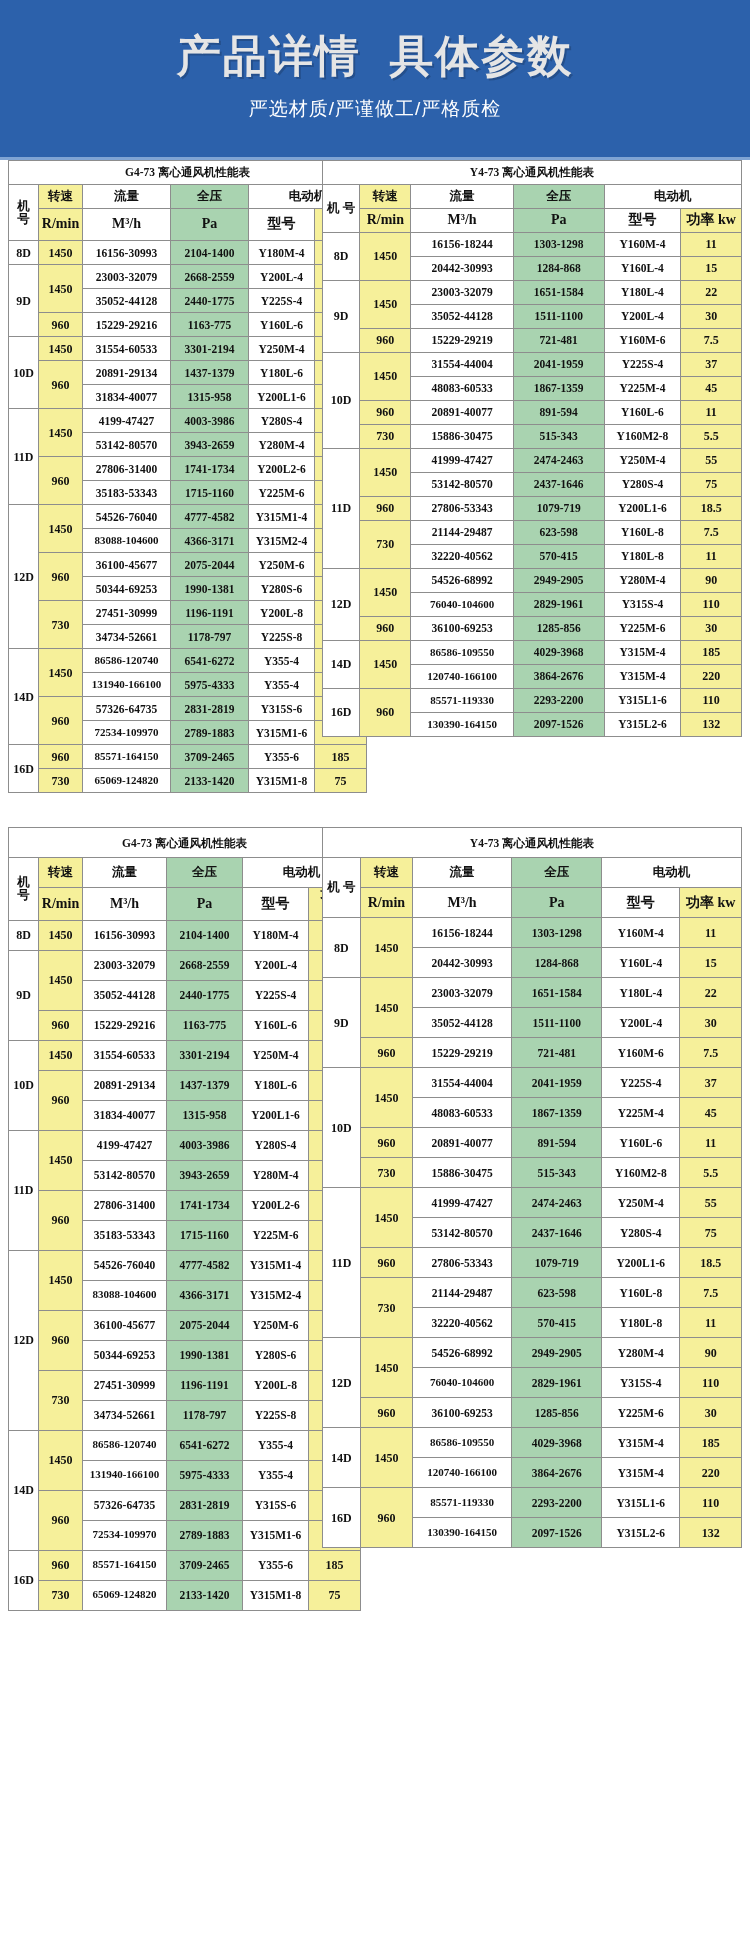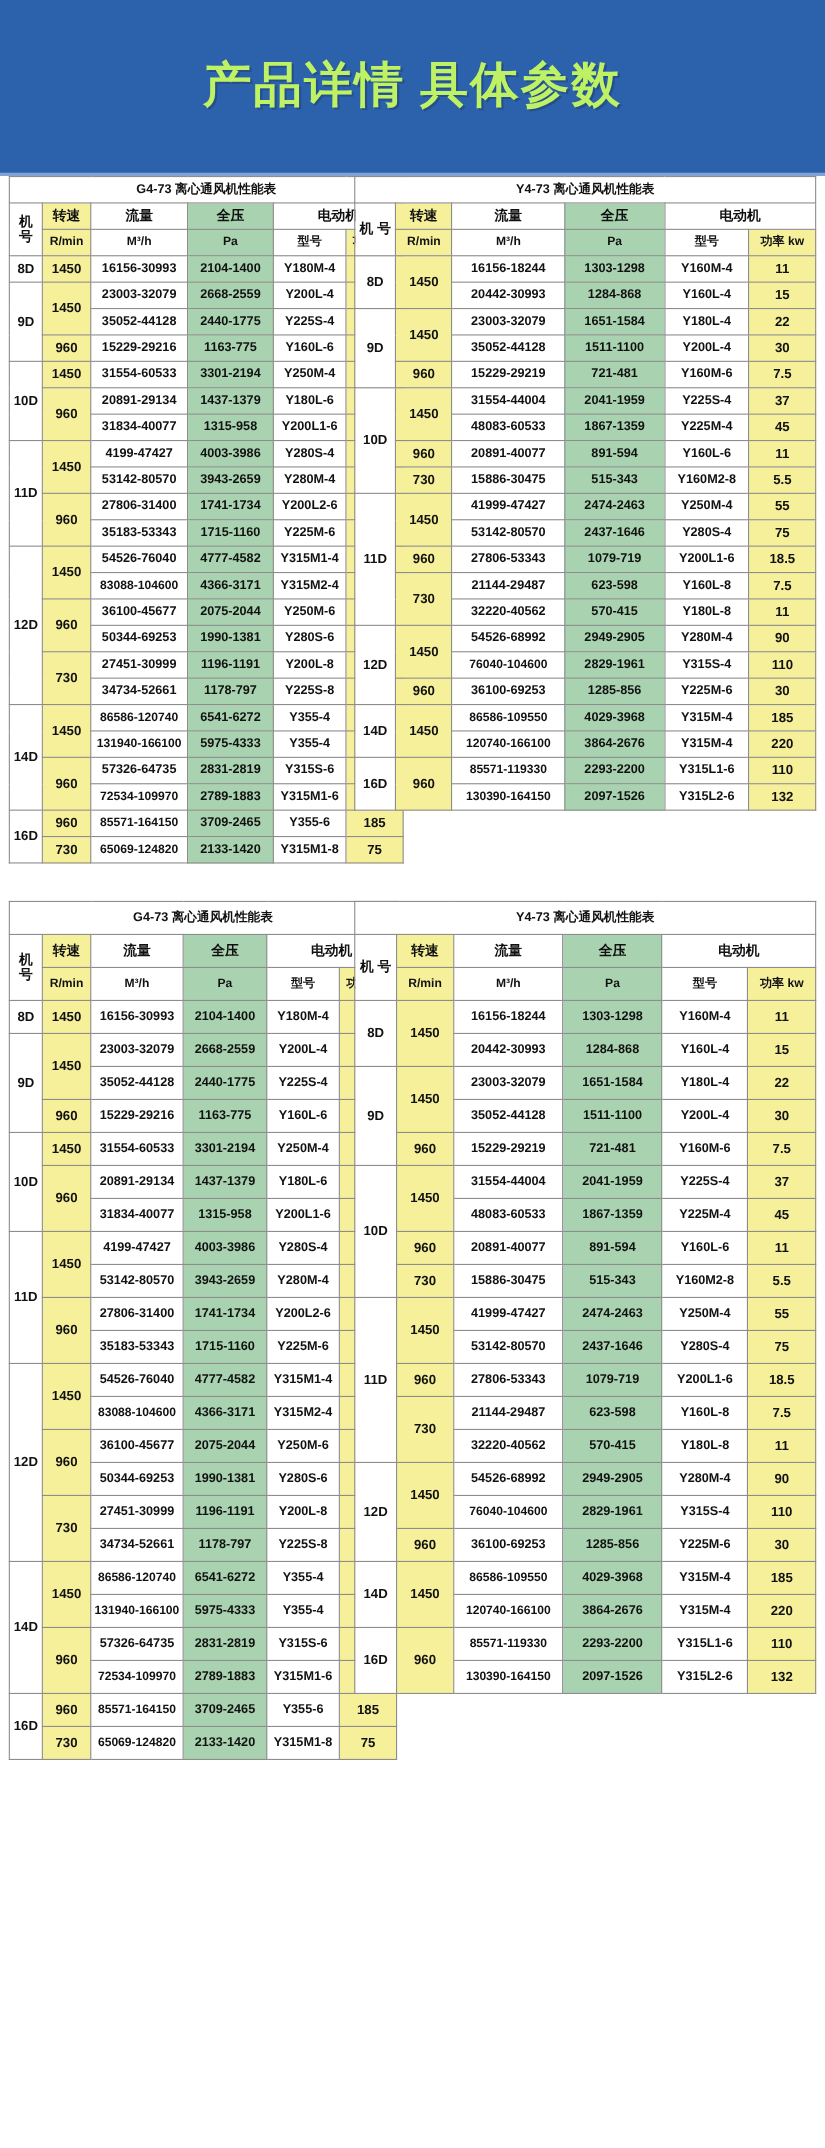--- a/index.html
+++ b/index.html
@@ -13,22 +13,22 @@
   .page { width:750px; position:relative; }
 
   
   .banner {
     height:160px; background:#2c61ab;
     display:flex; flex-direction:column;
     align-items:center; justify-content:center;
     border-bottom:3px solid #7fa4d4;
   }
   .banner-title {
-    color:#bef264; font-size:44px; font-weight:bold; letter-spacing:2px;
-    font-family:Liberation Serif, serif;
+    color:#e5e5e5; font-size:44px; font-weight:bold; letter-spacing:2px;
+    font-family:Liberation Mono, monospace;
     text-shadow:2px 2px 0 rgba(0,0,0,0.18);
     line-height:1.1;
   }
   .banner-sub {
     color:#ffffff; font-size:19px; margin-top:12px; letter-spacing:1px;
     font-family:"Liberation Sans","DejaVu Sans",sans-serif;
   }
 
   
   .product-title {
@@ -41,32 +41,32 @@
   .tables-row {
     display:flex; justify-content:space-between;
     padding:0 8px; gap:14px; align-items:flex-start;
   }
   .tbl-wrap { width:358px; }
   .tbl-wrap.narrow { width:300px; }
   .tbl-wrap.wide { width:440px; }
 
   table.perf {
     width:100%; border-collapse:collapse;
-    font-family:Liberation Sans, sans-serif;
+    font-family:Liberation Serif, serif;
     table-layout:fixed;
   }
   table.perf td, table.perf th {
     border:1px solid #8d8d8d;
     text-align:center; vertical-align:middle;
     padding:1px 1px; font-weight:bold; color:#111;
     line-height:1.05; white-space:normal; word-break:break-word;
   }
   .cap { font-size:11.5px; padding:3px 2px !important; background:#ffffff; }
   .hd  { font-size:12.5px; background:#ffffff; }
-  .hd.sub { font-size:11px; font-weight:bold; }
+  .hd.sub { font-size:14px; font-weight:bold; }
   .yl  { background:#f6f09a; }
   .gr  { background:#a9d3b0; }
   .wt  { background:#ffffff; }
 
   td.num   { font-size:11.5px; }
   td.num.sm{ font-size:11px;margin-top:18px; }
   td.mn    { font-size:12px; }
   td.rpm   { font-size:12px;margin-top:20px; }
   td.mdl   { font-size:11.5px; }
   td.pw    { font-size:12px; }
@@ -87,20 +87,21 @@
   .variant col.c-flow { width:84px; }
   .variant col.c-pres { width:76px; }
 </style>
 </head>
 <body>
 
 <div class="page">
 
   <div class="banner">
     <div class="banner-title">产品详情 具体参数</div>
+    <div class="banner-sub">严选材质/严谨做工/严格质检</div>
   </div>
 
 
   <div class="tables-row">
     <div class="tbl-wrap narrow">
       <table class="perf">
           <colgroup>
             <col class="c-mn">
             <col class="c-rpm">
             <col class="c-flow">

